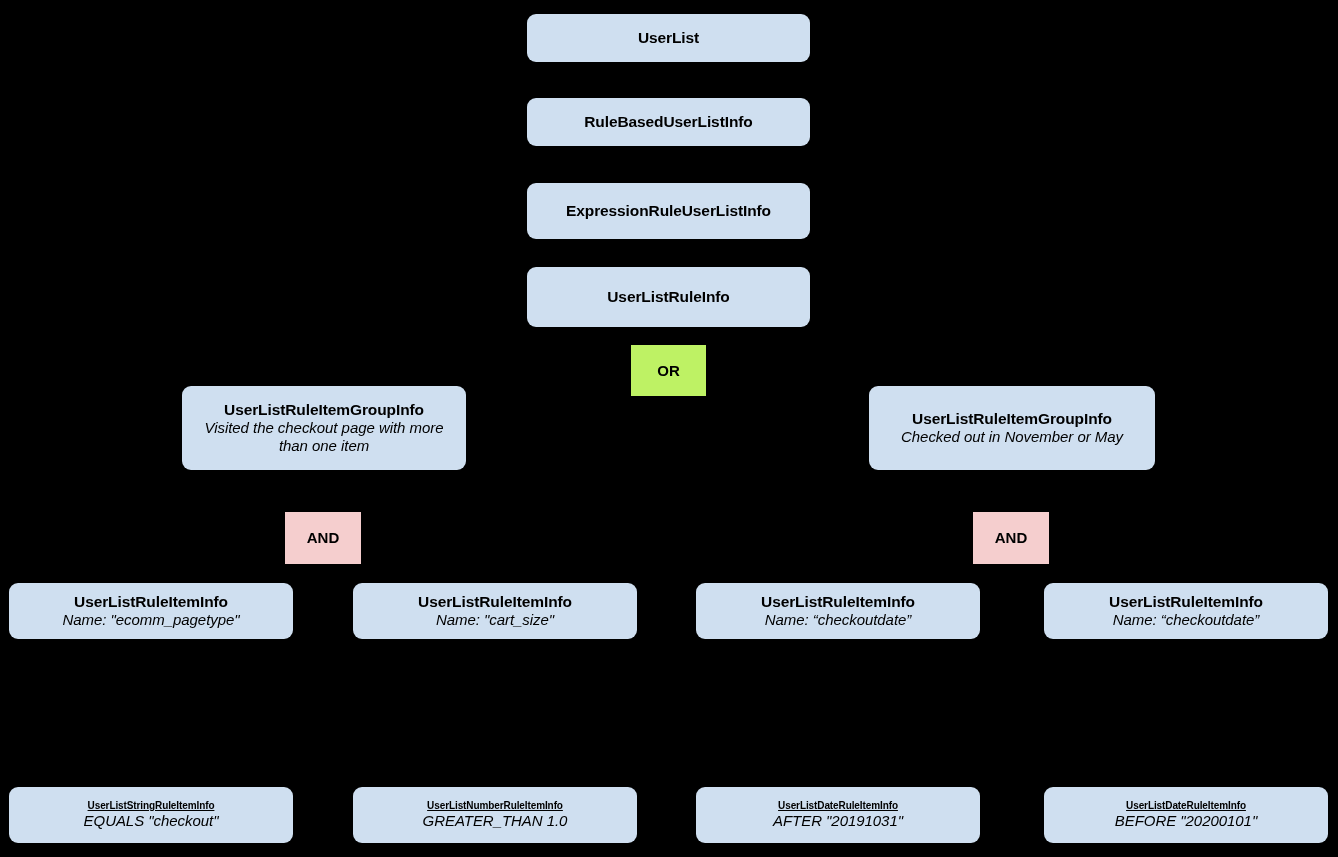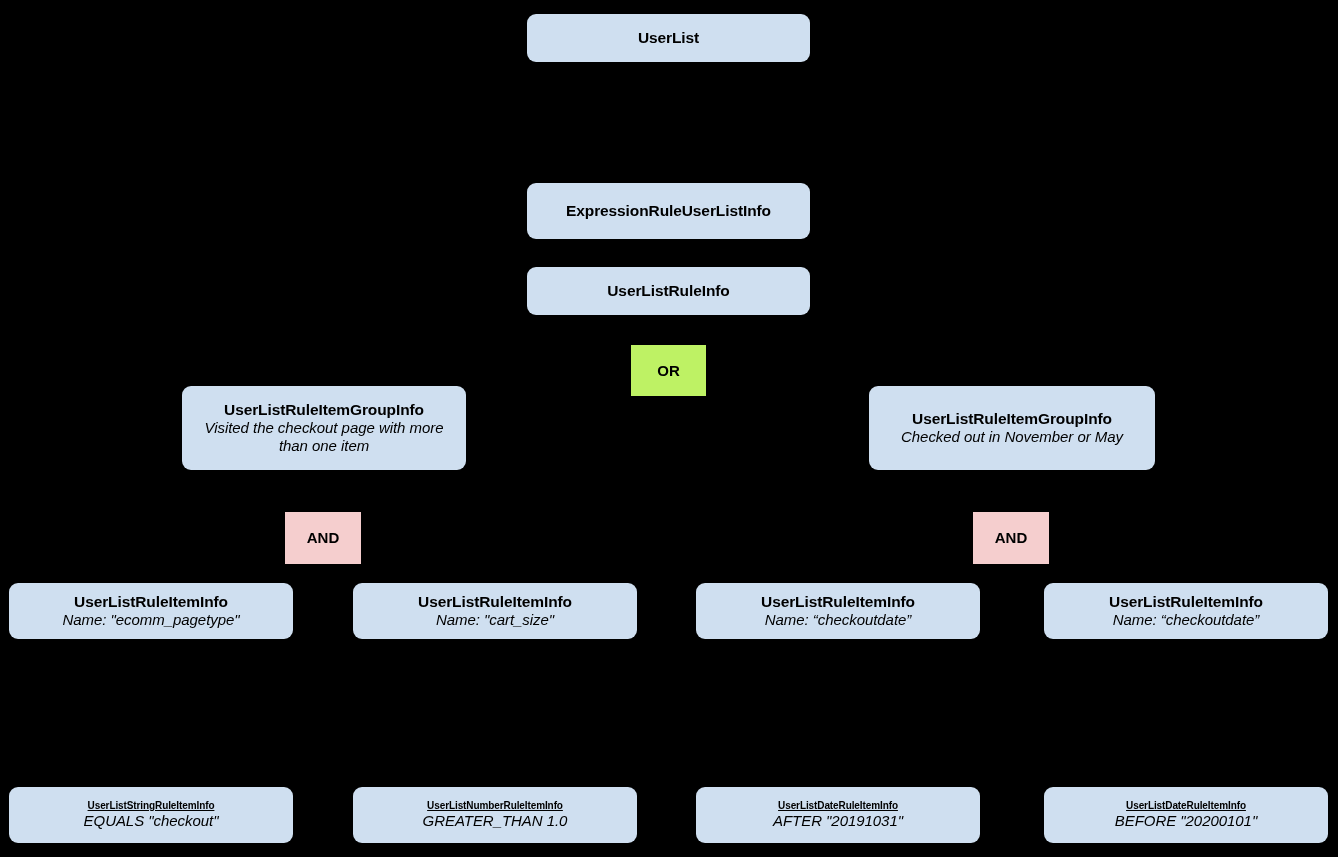--- a/index.html
+++ b/index.html
@@ -97,26 +97,29 @@
 
   <div class="edge" style="left:150px; top:639px; width:2px; height:148px;"></div>
   <div class="edge" style="left:494px; top:639px; width:2px; height:148px;"></div>
   <div class="edge" style="left:836px; top:639px; width:2px; height:148px;"></div>
   <div class="edge" style="left:1185px; top:639px; width:2px; height:148px;"></div>
 
   <div class="node rounded" style="left:527px; top:14px; width:283px; height:48px;">
     <div class="node-title">UserList</div>
   </div>
 
+  <div class="node rounded" style="left:527px; top:98px; width:283px; height:48px;">
+    <div class="node-title">RuleBasedUserListInfo</div>
+  </div>
 
   <div class="node rounded" style="left:527px; top:183px; width:283px; height:56px;">
     <div class="node-title">ExpressionRuleUserListInfo</div>
   </div>
 
-  <div class="node rounded" style="left:527px; top:267px; width:283px; height:48px;">
+  <div class="node rounded" style="left:527px; top:267px; width:283px; height:60px;">
     <div class="node-title">UserListRuleInfo</div>
   </div>
 
   <div class="node op op-or" style="left:631px; top:345px; width:75px; height:51px;">
     <div class="op-label">OR</div>
   </div>
 
   <div class="node rounded" style="left:182px; top:386px; width:284px; height:84px;">
     <div class="node-title">UserListRuleItemGroupInfo</div>
     <div class="node-sub">Visited the checkout page with more than one item</div>

